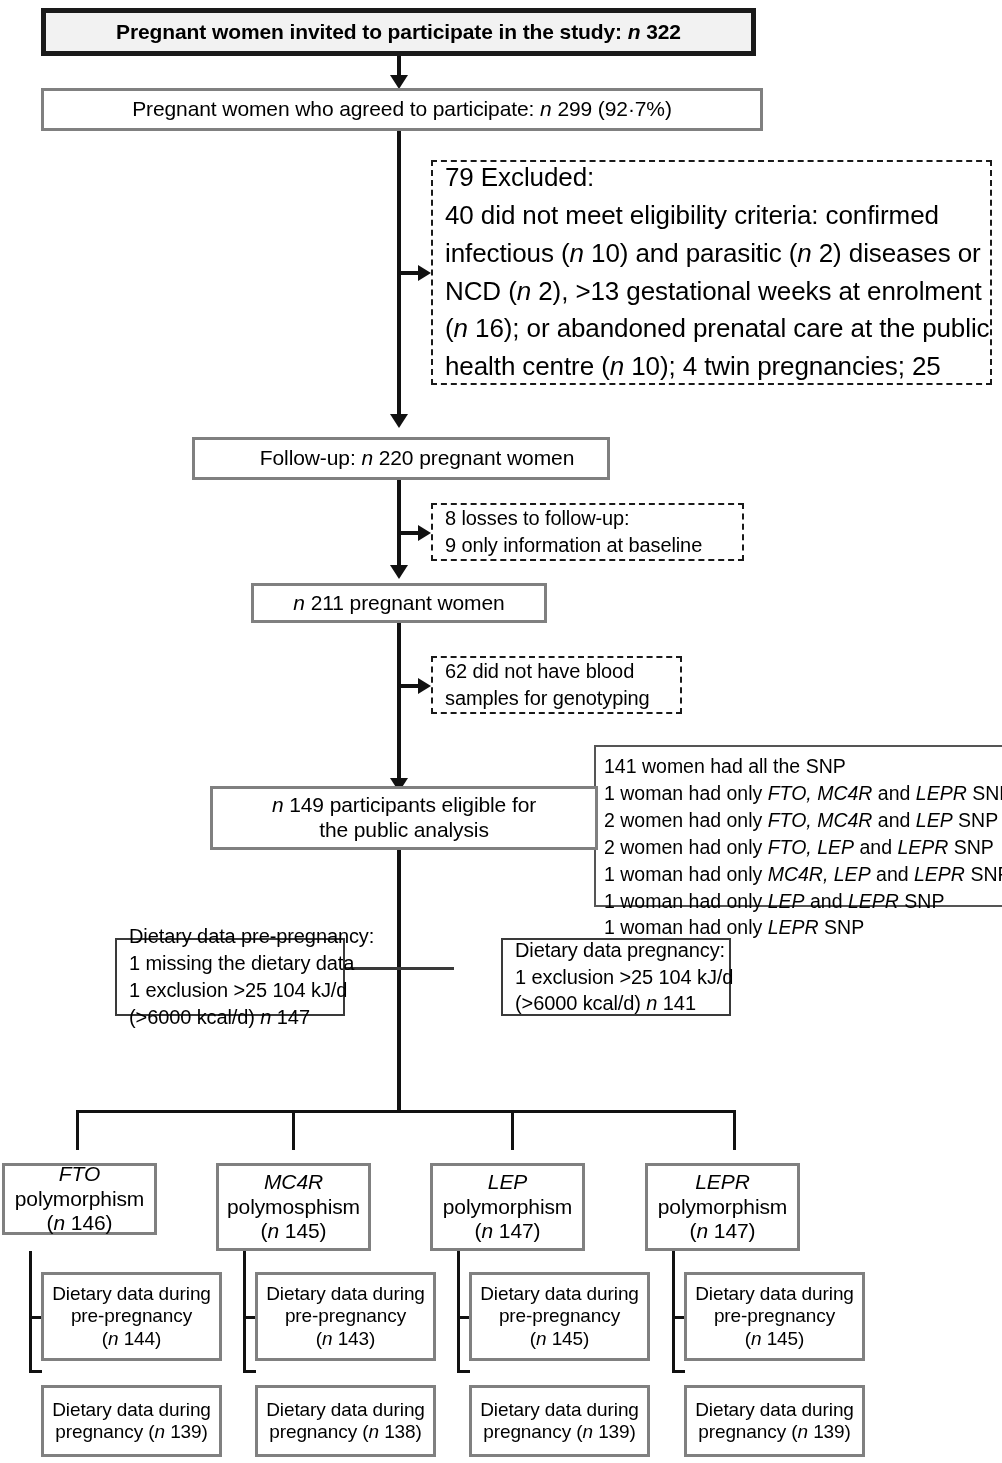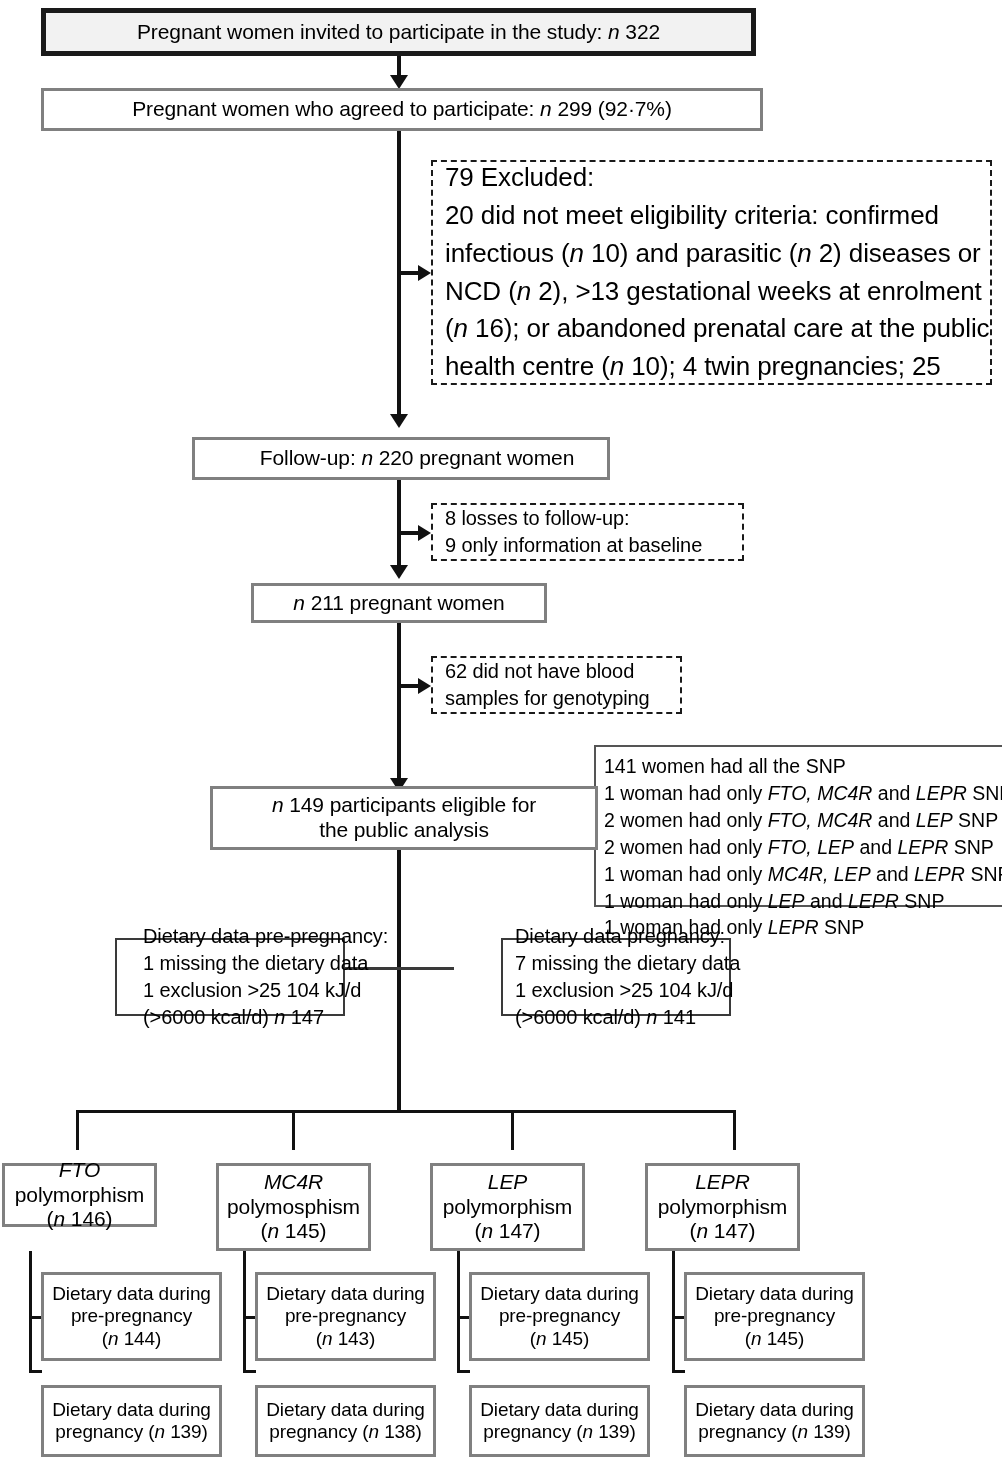--- a/index.html
+++ b/index.html
@@ -2,21 +2,21 @@
 <html><head>
 <meta charset="utf-8">
 <style>
   html,body{margin:0;padding:0;background:#ffffff;}
   body{font-family:"Liberation Sans","DejaVu Sans",sans-serif;color:#000;}
   #canvas{position:relative;width:1002px;height:1463px;overflow:hidden;background:#fff;}
 
   .box{position:absolute;box-sizing:border-box;background:#ffffff;border:3px solid #808080;
        display:flex;align-items:center;justify-content:center;text-align:center;
        font-size:21px;line-height:1.18;letter-spacing:-0.1px;}
-  .box.head{border:5px solid #1a1a1a;background:#f2f2f2;}
+  .box.head{border:5px solid #1a1a1a;background:#f2f2f2;font-weight:bold;}
   .box.dashed{border:2px dashed #1a1a1a;}
   .box.thin{border:2px solid #3a3a3a;}
   .box.left{justify-content:flex-start;text-align:left;}
   .box .pad{padding:0 10px;width:100%;}
   .box.left .pad{padding-left:12px;}
 
   i.g{font-style:italic;}
   .nw{white-space:nowrap;}
 
   
@@ -56,21 +56,21 @@
 
   <div class="vline" style="left:397px;top:131px;width:4px;height:285px;"></div>
   <div class="arrow-d" style="left:390px;top:414px;"></div>
 
   <div class="hline" style="left:399px;top:271px;width:22px;height:4px;"></div>
   <div class="arrow-r" style="left:418px;top:265px;"></div>
 
   <div class="box dashed left excl" style="left:431px;top:160px;width:561px;height:225px;">
     <div class="pad">
       <div class="nw">79 Excluded:</div>
-      <div class="nw">20 did not meet eligibility criteria: confirmed</div>
+      <div class="nw">40 did not meet eligibility criteria: confirmed</div>
       <div class="nw">infectious (<i class="g">n</i> 10) and parasitic (<i class="g">n</i> 2) diseases or</div>
       <div class="nw">NCD (<i class="g">n</i> 2), &gt;13 gestational weeks at enrolment</div>
       <div class="nw">(<i class="g">n</i> 16); or abandoned prenatal care at the public</div>
       <div class="nw">health centre (<i class="g">n</i> 10); 4 twin pregnancies; 25</div>
     </div>
   </div>
 
   <div class="box" style="left:192px;top:437px;width:418px;height:43px;padding-left:32px;">
     <span class="pad nw">Follow-up: <i class="g">n</i> 220 pregnant women</span>
   </div>
@@ -120,45 +120,44 @@
       <div class="nw"><i class="g">n</i> 149 participants eligible for</div>
       <div class="nw">the public analysis</div>
     </div>
   </div>
 
   <div class="vline" style="left:397px;top:850px;width:4px;height:262px;"></div>
 
   <div class="hline t" style="left:344px;top:967px;width:56px;height:3px;"></div>
   <div class="hline t" style="left:399px;top:967px;width:55px;height:3px;"></div>
 
-  <div class="box thin left multi" style="left:115px;top:938px;width:230px;height:78px;padding-left:14px;">
+  <div class="box thin left multi" style="left:115px;top:938px;width:230px;height:78px;">
     <div class="pad">
       <div class="nw">Dietary data pre-pregnancy:</div>
       <div class="nw">1 missing the dietary data</div>
       <div class="nw">1 exclusion &gt;25 104 kJ/d</div>
       <div class="nw">(&gt;6000 kcal/d) <i class="g">n</i> 147</div>
     </div>
   </div>
 
   <div class="box thin left multi" style="left:453px;top:938px;width:230px;height:78px;margin-left:48px;">
     <div class="pad">
       <div class="nw">Dietary data pregnancy:</div>
-      <div class="nw">7 missing the dietary data</div>
       <div class="nw">1 exclusion &gt;25 104 kJ/d</div>
       <div class="nw">(&gt;6000 kcal/d) <i class="g">n</i> 141</div>
     </div>
   </div>
 
   <div class="hline s" style="left:76px;top:1110px;width:660px;height:3px;"></div>
   <div class="vline s" style="left:76px;top:1110px;width:3px;height:40px;"></div>
   <div class="vline s" style="left:292px;top:1110px;width:3px;height:40px;"></div>
   <div class="vline s" style="left:511px;top:1110px;width:3px;height:40px;"></div>
   <div class="vline s" style="left:733px;top:1110px;width:3px;height:40px;"></div>
 
-  <div class="box" style="left:2px;top:1163px;width:155px;height:64px;">
+  <div class="box" style="left:2px;top:1163px;width:155px;height:72px;">
     <div class="pad">
       <div class="nw"><i class="g">FTO</i></div>
       <div class="nw">polymorphism</div>
       <div class="nw">(<i class="g">n</i> 146)</div>
     </div>
   </div>
   <div class="vline s" style="left:29px;top:1251px;width:3px;height:122px;"></div>
   <div class="hline s" style="left:29px;top:1316px;width:13px;height:3px;"></div>
   <div class="hline s" style="left:29px;top:1370px;width:13px;height:3px;"></div>
 

